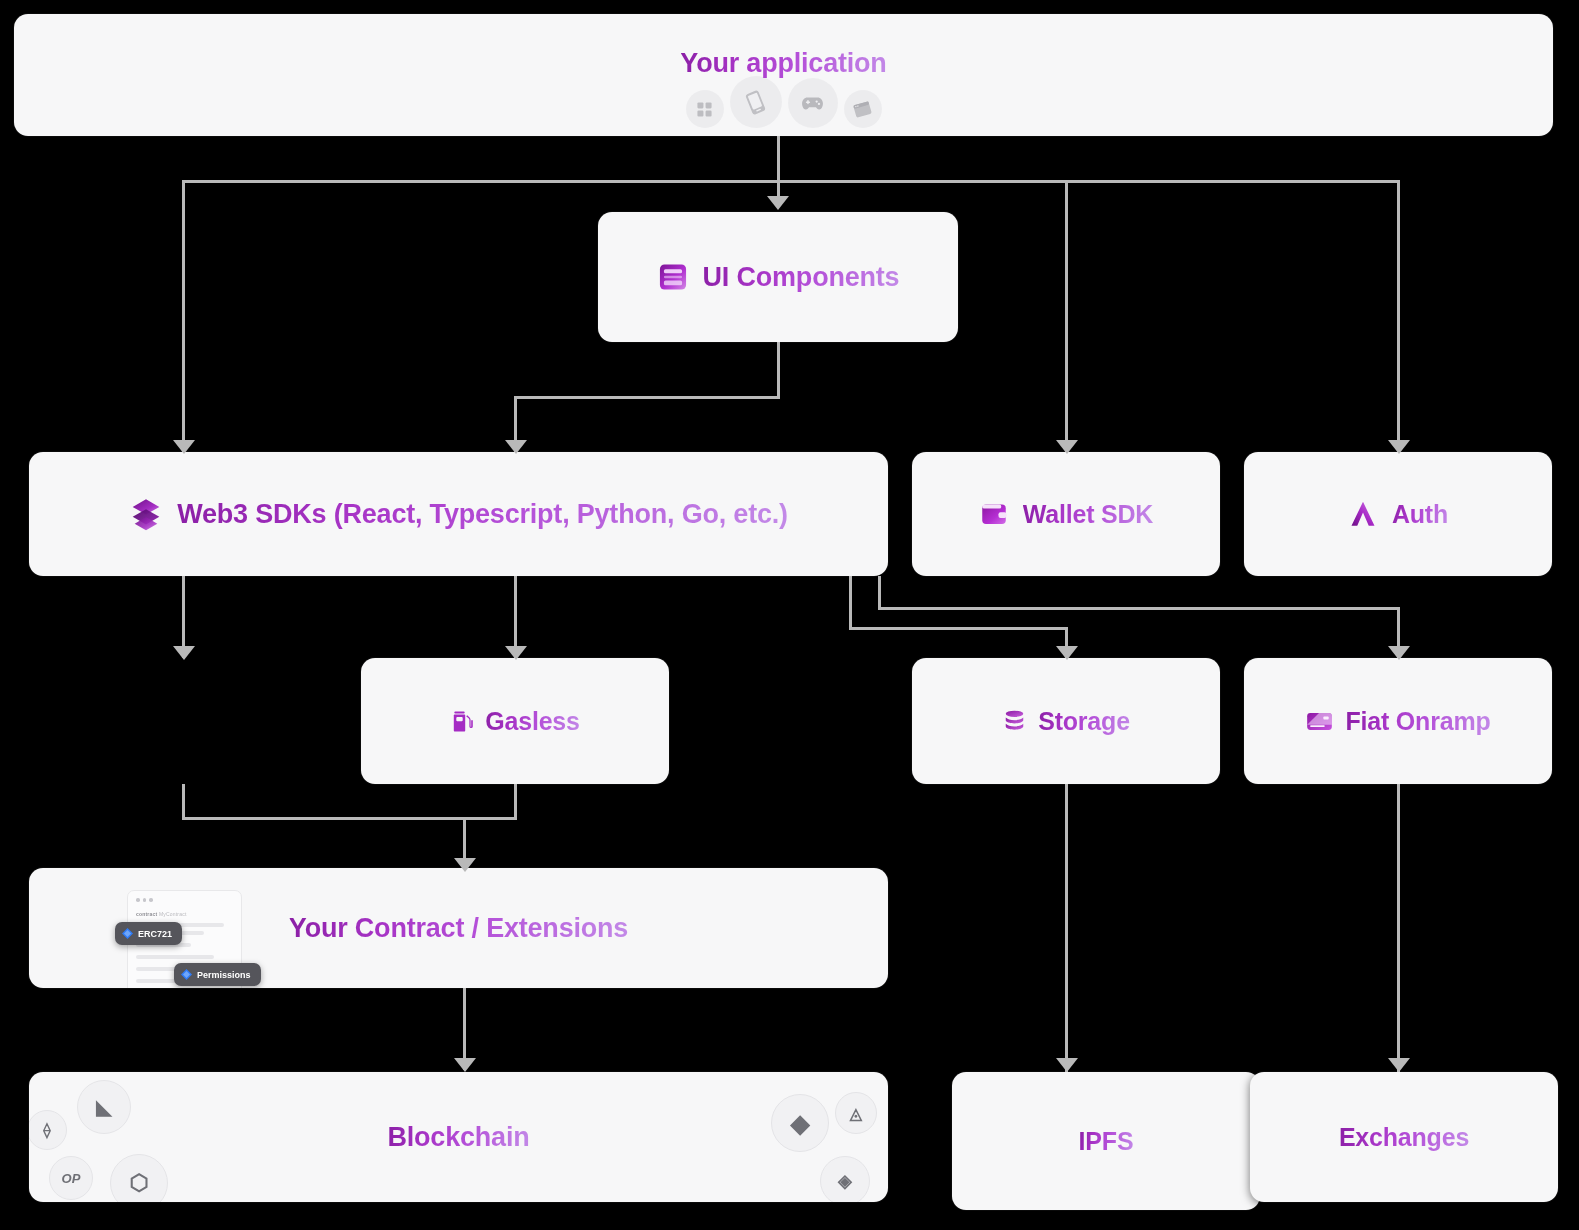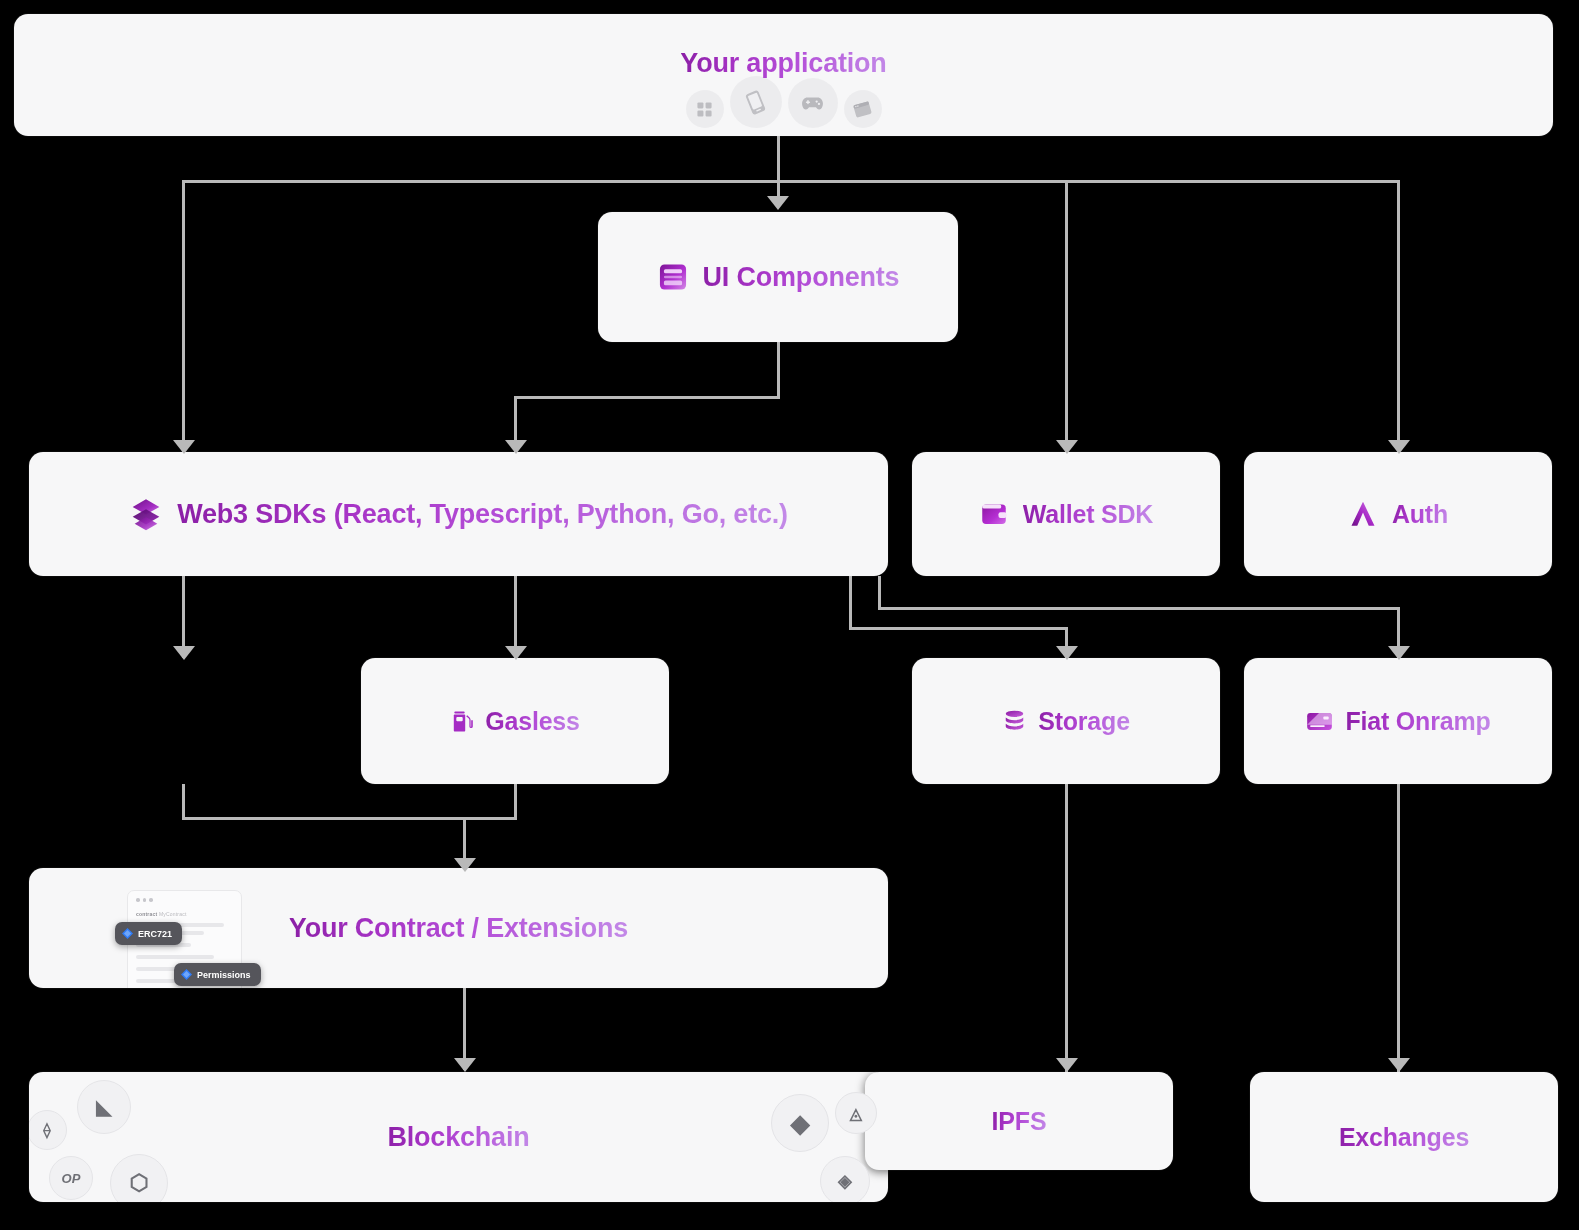--- a/index.html
+++ b/index.html
@@ -420,21 +420,21 @@
     <div class="chain" style="left:20px; top:84px; width:42px; height:42px; font-size:13px; font-style:italic;">OP</div>
     <div class="chain" style="left:81px; top:82px; width:56px; height:56px; font-size:22px;">⬡</div>
     <div class="chain" style="left:742px; top:22px; width:56px; height:56px; font-size:25px;">◆</div>
     <div class="chain" style="left:806px; top:20px; width:40px; height:40px; font-size:16px;">◬</div>
     <div class="chain" style="left:791px; top:84px; width:48px; height:48px; font-size:18px;">◈</div>
     <div class="card-inner">
       <span class="label lg">Blockchain</span>
     </div>
   </div>
 
-  <div class="card" style="left:865px; top:1072px; width:308px; height:98px;justify-content:center;">
+  <div class="card" style="left:952px; top:1072px; width:308px; height:138px;justify-content:center;">
     <div class="card-inner">
       <span class="label md">IPFS</span>
     </div>
   </div>
 
   <div class="card" style="left:1244px; top:1072px; width:308px; height:130px;margin-left:6px;">
     <div class="card-inner">
       <span class="label md">Exchanges</span>
     </div>
   </div>

